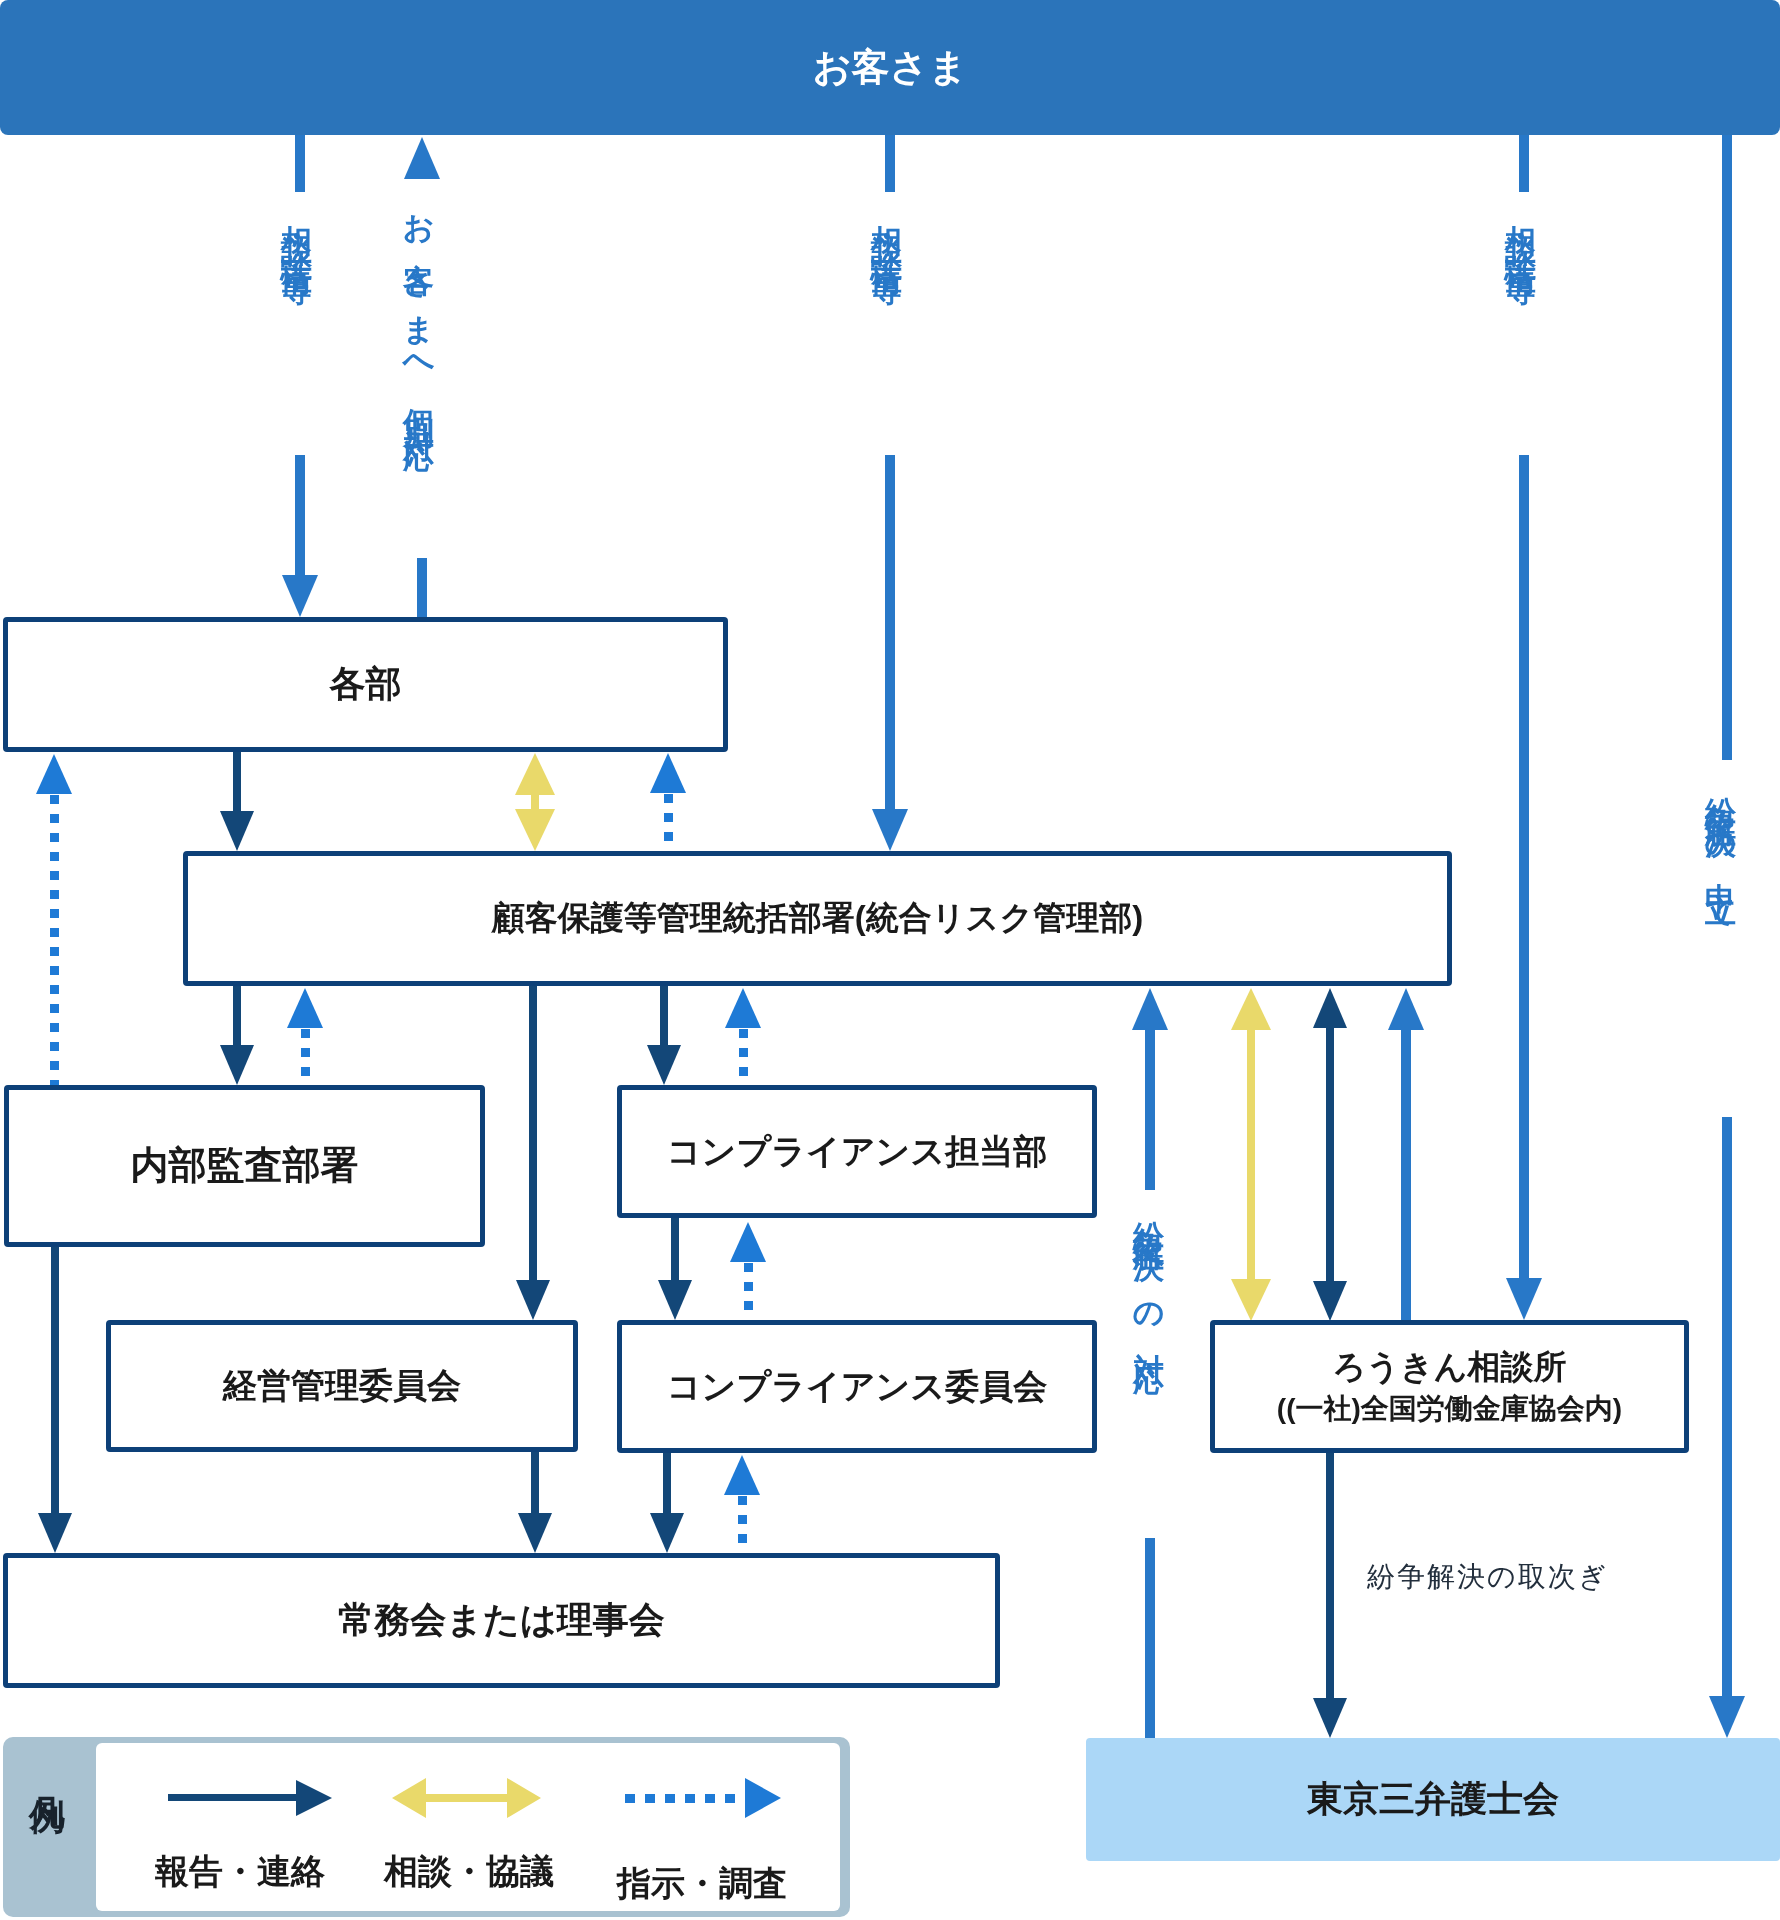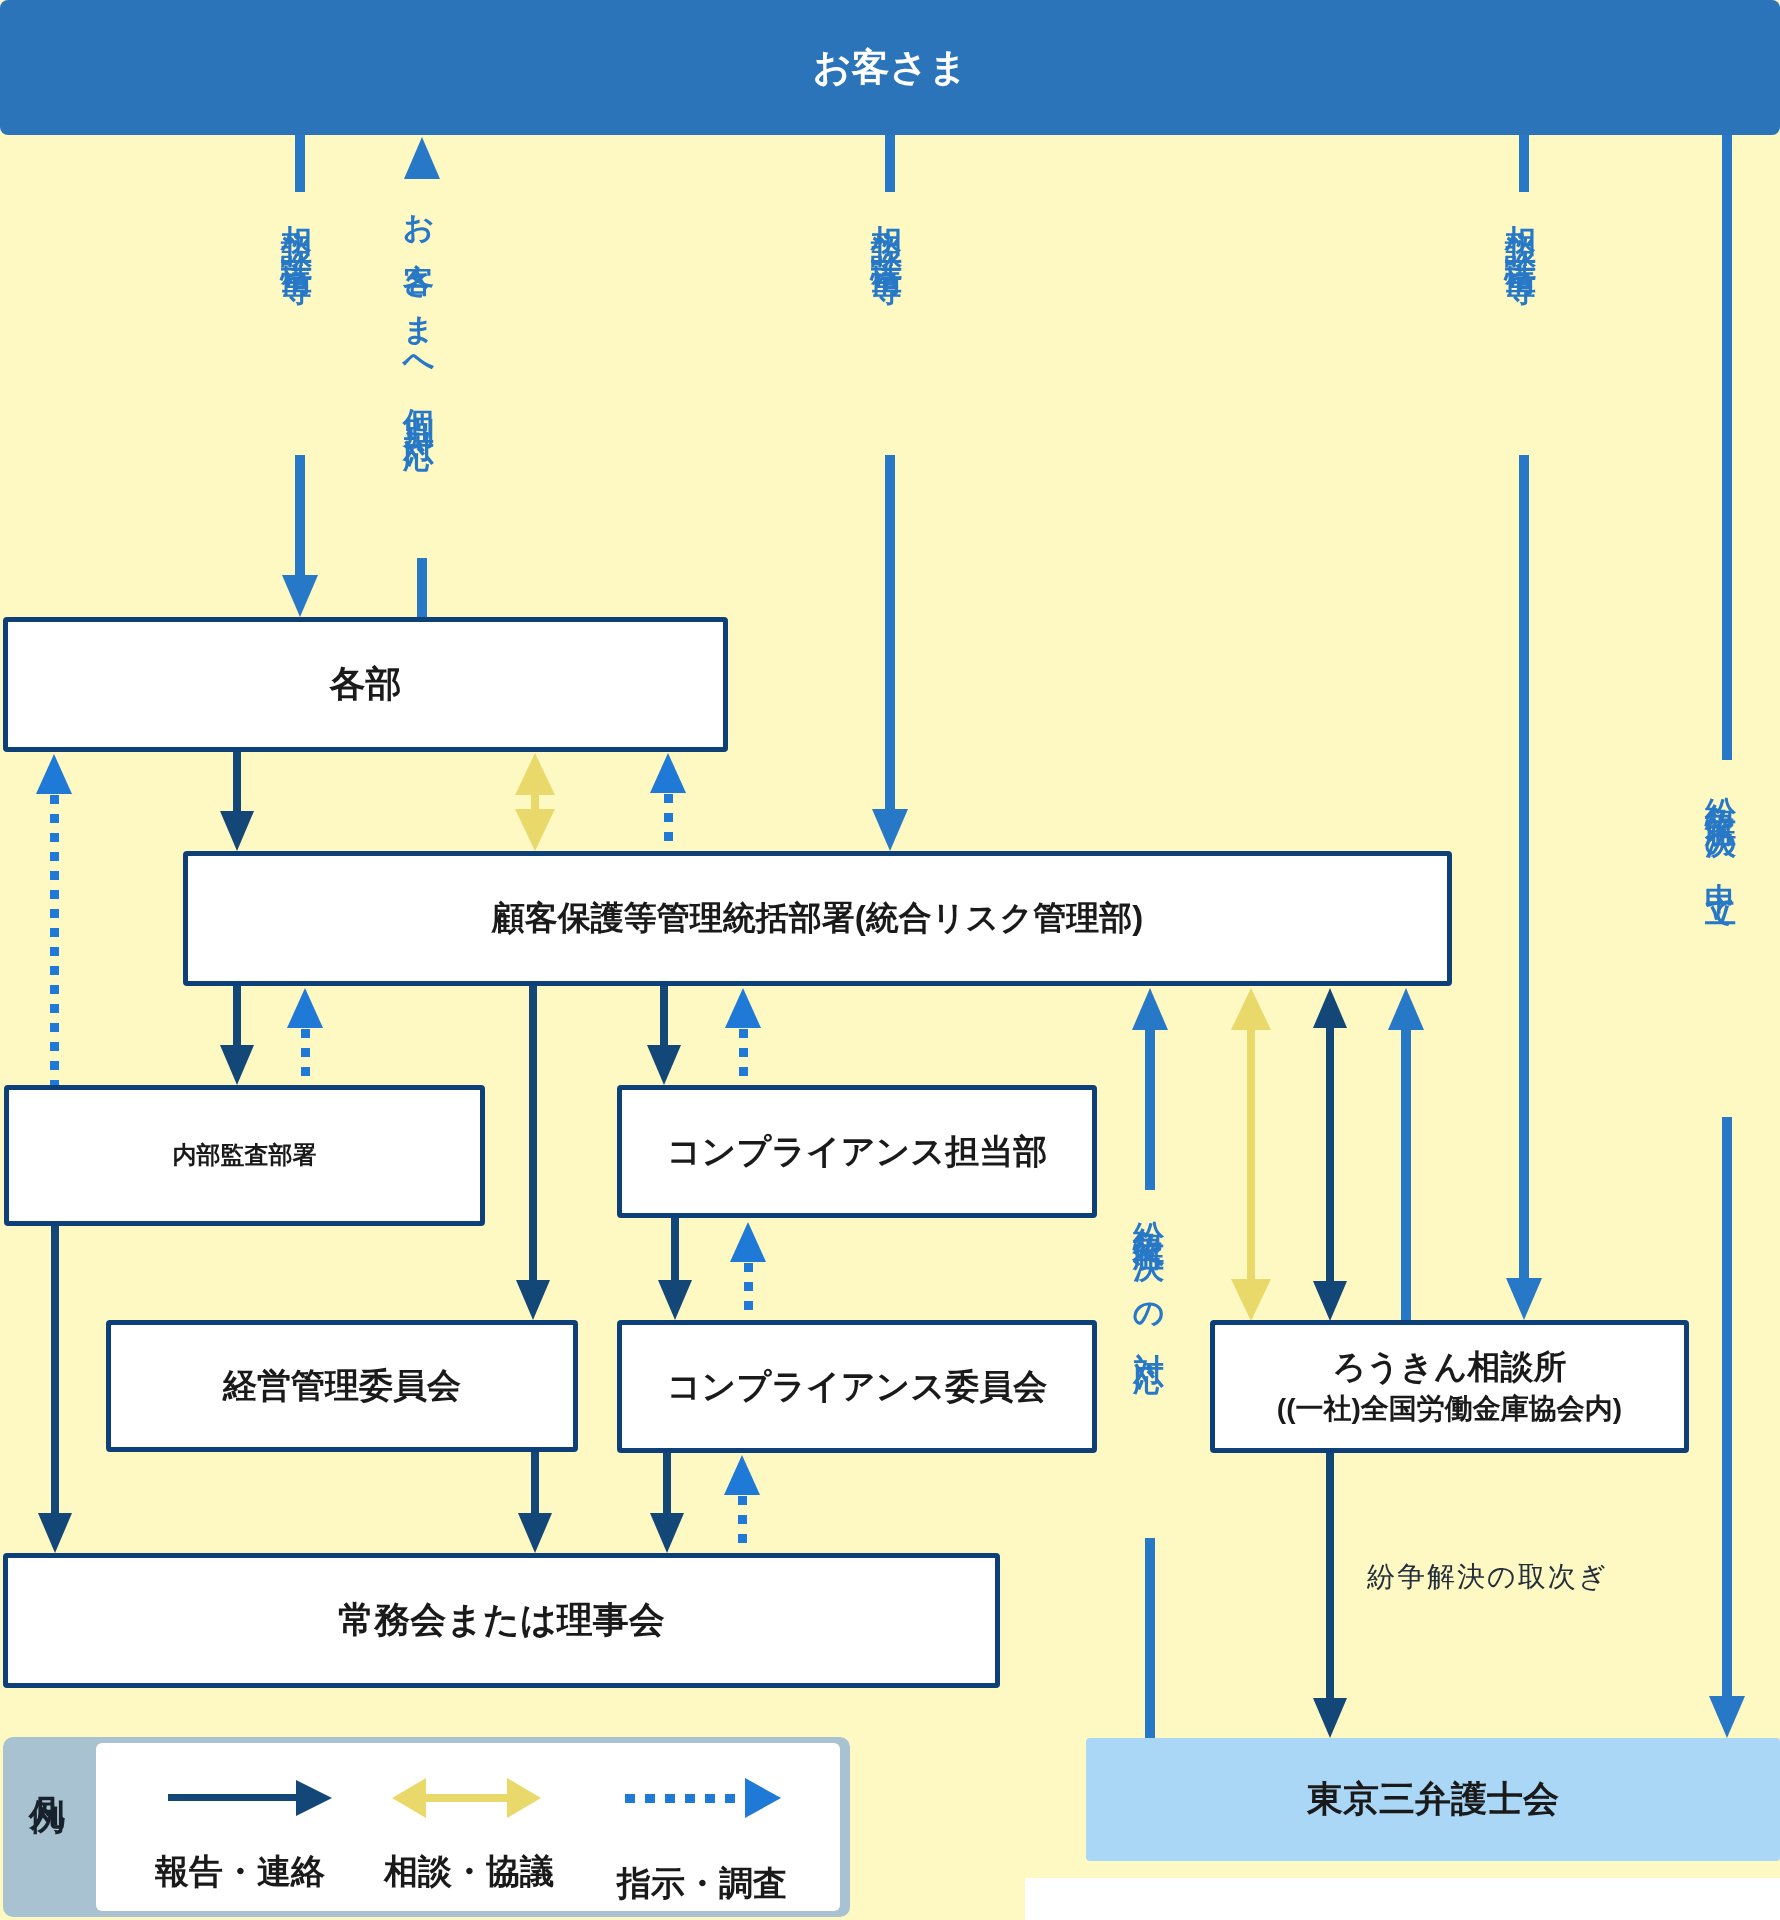--- a/index.html
+++ b/index.html
@@ -10,21 +10,21 @@
     --bright:#2878c8;
     --navy:#134778;
     --dotblue:#1e7ad6;
     --yellow:#e9d96a;
     --tokyo-bg:#abd7f7;
     --legend-bg:#a9c2d1;
     --faint:#232f3d;
   }
   html,body{margin:0;padding:0;background:#000;}
   body{font-family:"Liberation Sans","DejaVu Sans",sans-serif;}
-  #stage{position:relative;width:1780px;height:1920px;background:#fef9c3;overflow:hidden;}
+  #stage{position:relative;width:1780px;height:1920px;background:#ffffff;overflow:hidden;}
 
   .box{position:absolute;background:var(--box-bg);border:5px solid var(--box-border);
        border-radius:4px;display:flex;flex-direction:column;align-items:center;justify-content:center;
        font-weight:bold;color:var(--ink);text-align:center;box-sizing:border-box;line-height:1.35;}
   .bar{position:absolute;background:var(--bar-bg);border-radius:8px;display:flex;align-items:center;
        justify-content:center;color:#fff;font-weight:bold;}
 
   .ln{position:absolute;}
   .ln-bright{background:var(--bright);}
   .ln-navy{background:var(--navy);}
@@ -150,21 +150,21 @@
   <div class="faintlabel" style="left:1367px;top:1558px;">紛争解決の取次ぎ</div>
 
   <div class="box" style="left:3px;top:617px;width:725px;height:135px;font-size:36px;">
     <span>各部</span>
   </div>
 
   <div class="box" style="left:183px;top:851px;width:1269px;height:135px;font-size:33px;">
     <span>顧客保護等管理統括部署(統合リスク管理部)</span>
   </div>
 
-  <div class="box" style="left:4px;top:1085px;width:481px;height:141px;font-size:24px;">
+  <div class="box" style="left:4px;top:1085px;width:481px;height:162px;font-size:38px;">
     <span>内部監査部署</span>
   </div>
 
   <div class="box" style="left:617px;top:1085px;width:480px;height:133px;font-size:34px;">
     <span>コンプライアンス担当部</span>
   </div>
 
   <div class="box" style="left:617px;top:1320px;width:480px;height:133px;font-size:34px;">
     <span>コンプライアンス委員会</span>
   </div>

